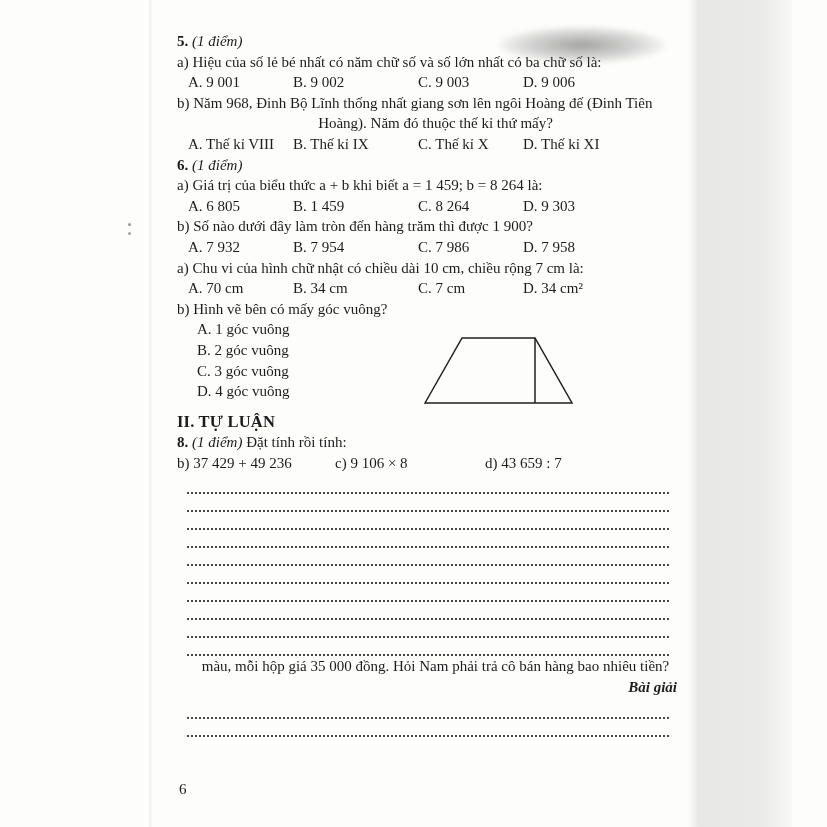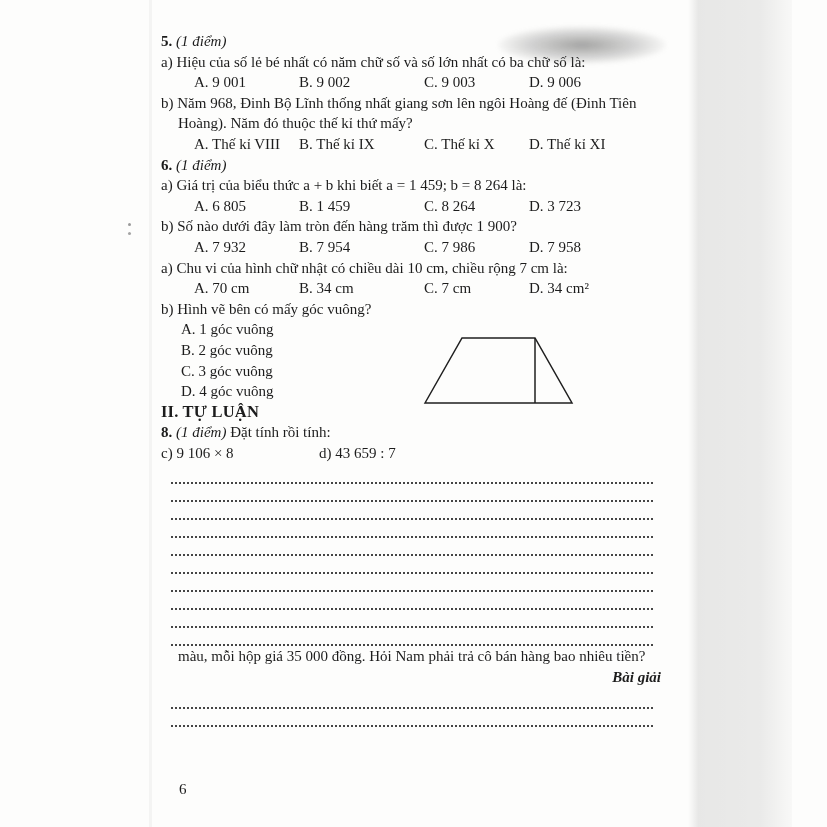--- a/index.html
+++ b/index.html
@@ -24,28 +24,28 @@
     position:absolute; left:498px; top:26px; width:168px; height:38px;
     background:radial-gradient(ellipse at center, rgba(90,90,90,0.55) 0%, rgba(120,120,120,0.30) 45%, rgba(150,150,150,0) 75%);
     filter:blur(2px); border-radius:50%; pointer-events:none;
   }
   .speck {
     position:absolute; left:128px; top:223px; width:3px; height:3px;
     background:#9a9a9a; border-radius:50%;
     box-shadow:0 9px 0 #a5a5a5;
   }
   
-  .content { position:absolute; left:161px; top:31px; width:500px; line-height:20.6px; }
+  .content { position:absolute; left:177px; top:31px; width:500px; line-height:20.6px; }
   .content p { white-space:nowrap; }
   b { font-weight:bold; }
   i { font-style:italic; }
-  .indent2 { padding-left:17px; }
-  .opts4 { display:grid; grid-template-columns:105px 125px 105px auto; margin-left:33px; white-space:nowrap; }
+  .indent2 { padding-left:17px;text-align:center; }
+  .opts4 { display:grid; grid-template-columns:105px 125px 105px auto; margin-left:11px; white-space:nowrap; }
   .opt-line { margin-left:20px; }
-  .section-heading { font-weight:bold; font-size:16.5px; letter-spacing:0.2px; margin-top:0; }
+  .section-heading { font-weight:bold; font-size:16.5px; letter-spacing:0.2px; margin-top:10px; }
   .exprs { display:grid; grid-template-columns:158px 150px 107px auto; white-space:nowrap; }
   .dots-block { margin-top:3px; margin-left:10px; width:482px; }
   .dot-line { height:18px; border-bottom:2px dotted #454545; }
   .q9p { margin-top:8px; }
   .solution-heading { text-align:right; font-weight:bold; font-style:italic; }
   .figure-wrap { position:absolute; left:419px; top:335px; width:158px; height:72px; }
   .page-number { position:absolute; left:179px; top:781px; font-size:15px; }
 </style>
 </head>
 <body>
@@ -74,21 +74,21 @@
       <span>C. Thế kỉ X</span>
       <span>D. Thế kỉ XI</span>
     </div>
 
     <p><b>6.</b> <i>(1 điểm)</i></p>
     <p>a) Giá trị của biểu thức a + b khi biết a = 1 459; b = 8 264 là:</p>
     <div class="opts4">
       <span>A. 6 805</span>
       <span>B. 1 459</span>
       <span>C. 8 264</span>
-      <span>D. 3 723</span>
+      <span>D. 9 303</span>
     </div>
     <p>b) Số nào dưới đây làm tròn đến hàng trăm thì được 1 900?</p>
     <div class="opts4">
       <span>A. 7 932</span>
       <span>B. 7 954</span>
       <span>C. 7 986</span>
       <span>D. 7 958</span>
     </div>
 
     <p>a) Chu vi của hình chữ nhật có chiều dài 10 cm, chiều rộng 7 cm là:</p>
@@ -101,20 +101,21 @@
     <p>b) Hình vẽ bên có mấy góc vuông?</p>
     <p class="opt-line">A. 1 góc vuông</p>
     <p class="opt-line">B. 2 góc vuông</p>
     <p class="opt-line">C. 3 góc vuông</p>
     <p class="opt-line">D. 4 góc vuông</p>
 
     <p class="section-heading">II. TỰ LUẬN</p>
 
     <p><b>8.</b> <i>(1 điểm)</i> <span>Đặt tính rồi tính:</span></p>
     <div class="exprs">
+      <span>b) 37 429 + 49 236</span>
       <span>c) 9 106 × 8</span>
       <span>d) 43 659 : 7</span>
     </div>
 
     <div class="dots-block">
       <div class="dot-line"></div>
       <div class="dot-line"></div>
       <div class="dot-line"></div>
       <div class="dot-line"></div>
       <div class="dot-line"></div>

